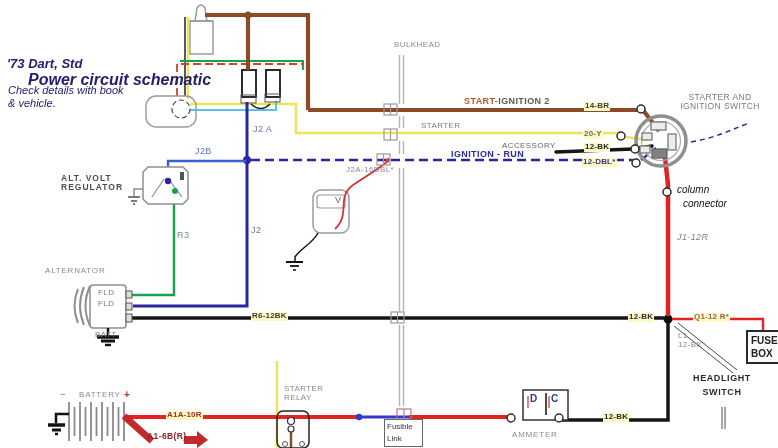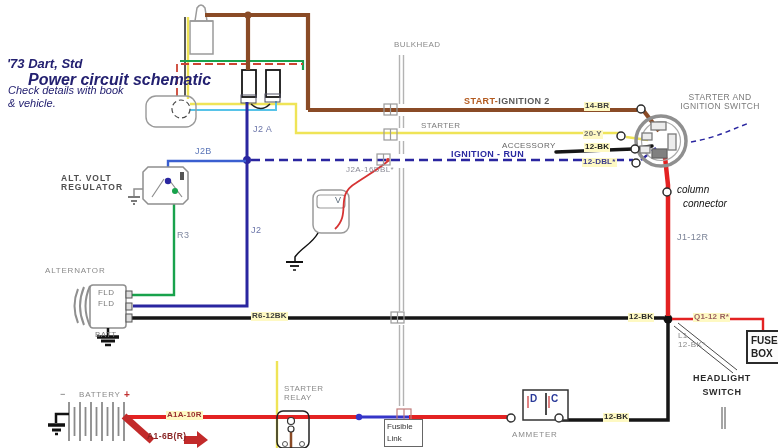--- a/index.html
+++ b/index.html
@@ -253,21 +253,21 @@
 <div class="lbl" style="left:346px;top:166px;color:#8a8a96;">J2A-16DBL*</div>
 
 <div class="lbl ctr" style="left:668px;top:93px;width:104px;color:#7a7a7a;font-size:8.5px;">
   <div>STARTER AND</div>
   <div>IGNITION SWITCH</div>
 </div>
 
 <div class="lbl" style="left:677px;top:184px;font-size:10px;font-style:italic;color:#111;letter-spacing:0;">column</div>
 <div class="lbl" style="left:683px;top:198px;font-size:10px;font-style:italic;color:#111;letter-spacing:0;">connector</div>
 
-<div class="lbl" style="left:677px;top:233px;font-size:9px;color:#7a8296;">J1-12R</div>
+<div class="lbl" style="left:677px;top:233px;font-size:9px;color:#7a8296;font-style:italic;">J1-12R</div>
 <div class="lbl" style="left:253px;top:125px;font-size:9px;color:#6a74a8;">J2 A</div>
 <div class="lbl" style="left:195px;top:147px;font-size:9px;color:#5b76b8;text-align:right;">J2B</div>
 <div class="lbl" style="left:251px;top:226px;font-size:9px;color:#6a74a8;">J2</div>
 <div class="lbl" style="left:177px;top:231px;font-size:9px;color:#8089a0;">R3</div>
 
 <div class="lbl" style="left:61px;top:174px;font-weight:bold;color:#4f4f4f;letter-spacing:1px;font-size:8.5px;">
   <div>ALT. VOLT</div>
   <div>REGULATOR</div>
 </div>
 

